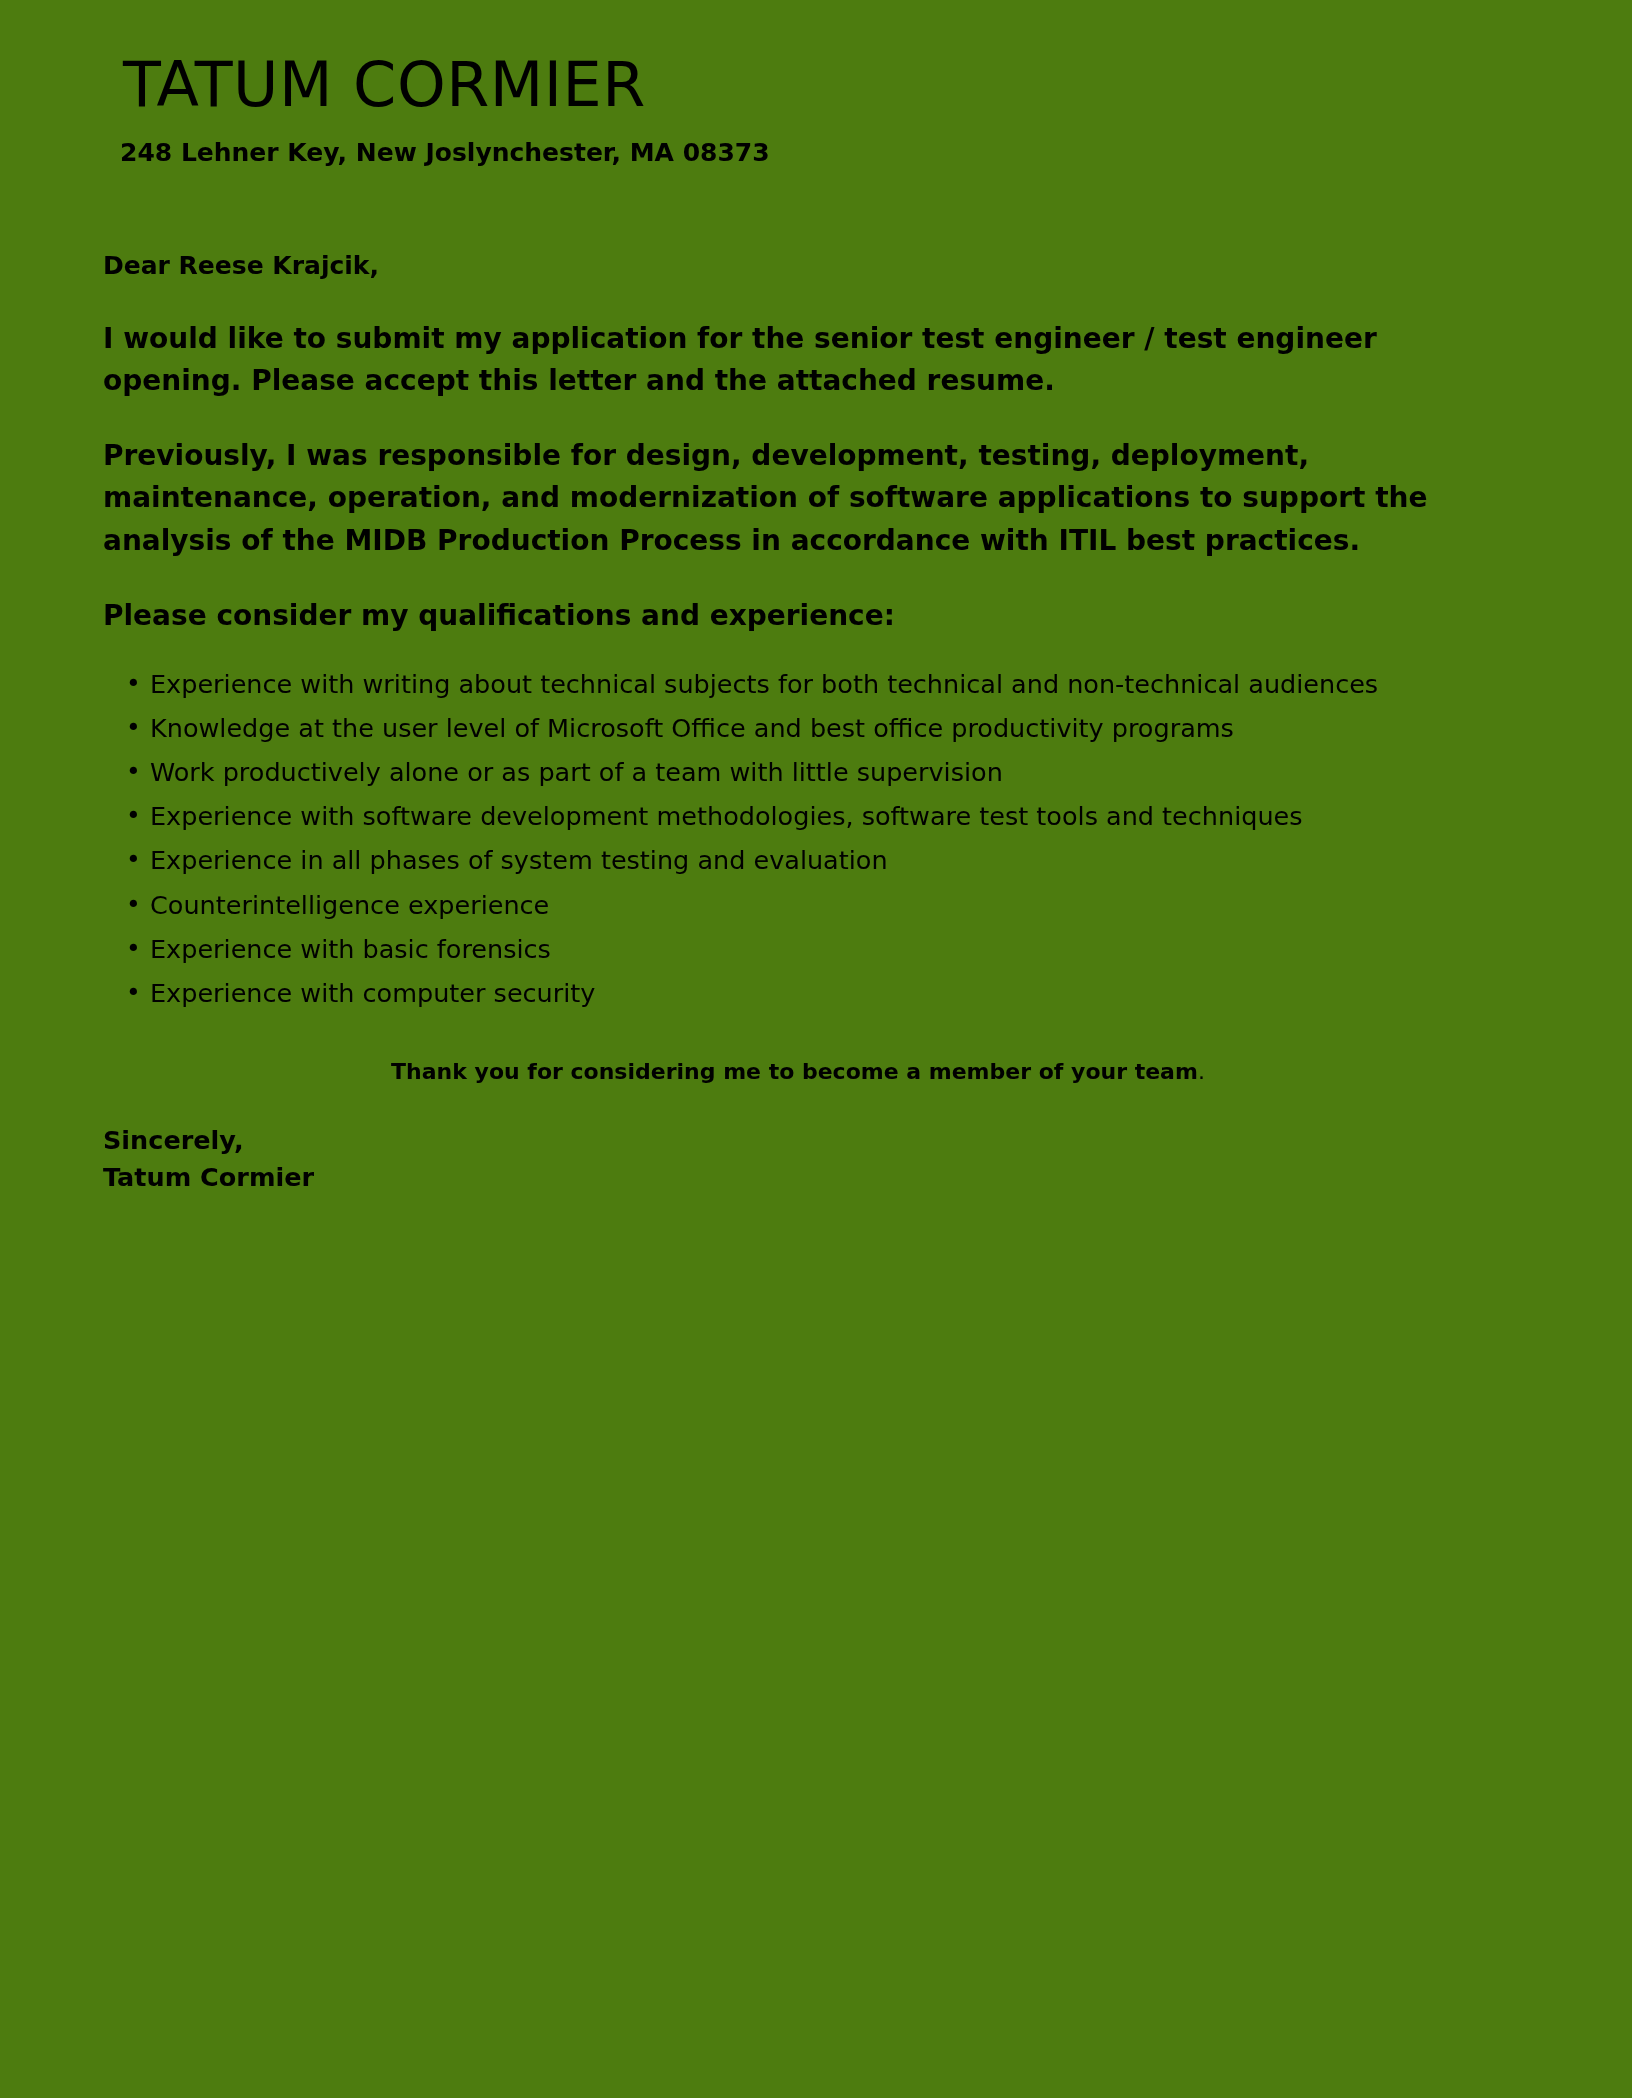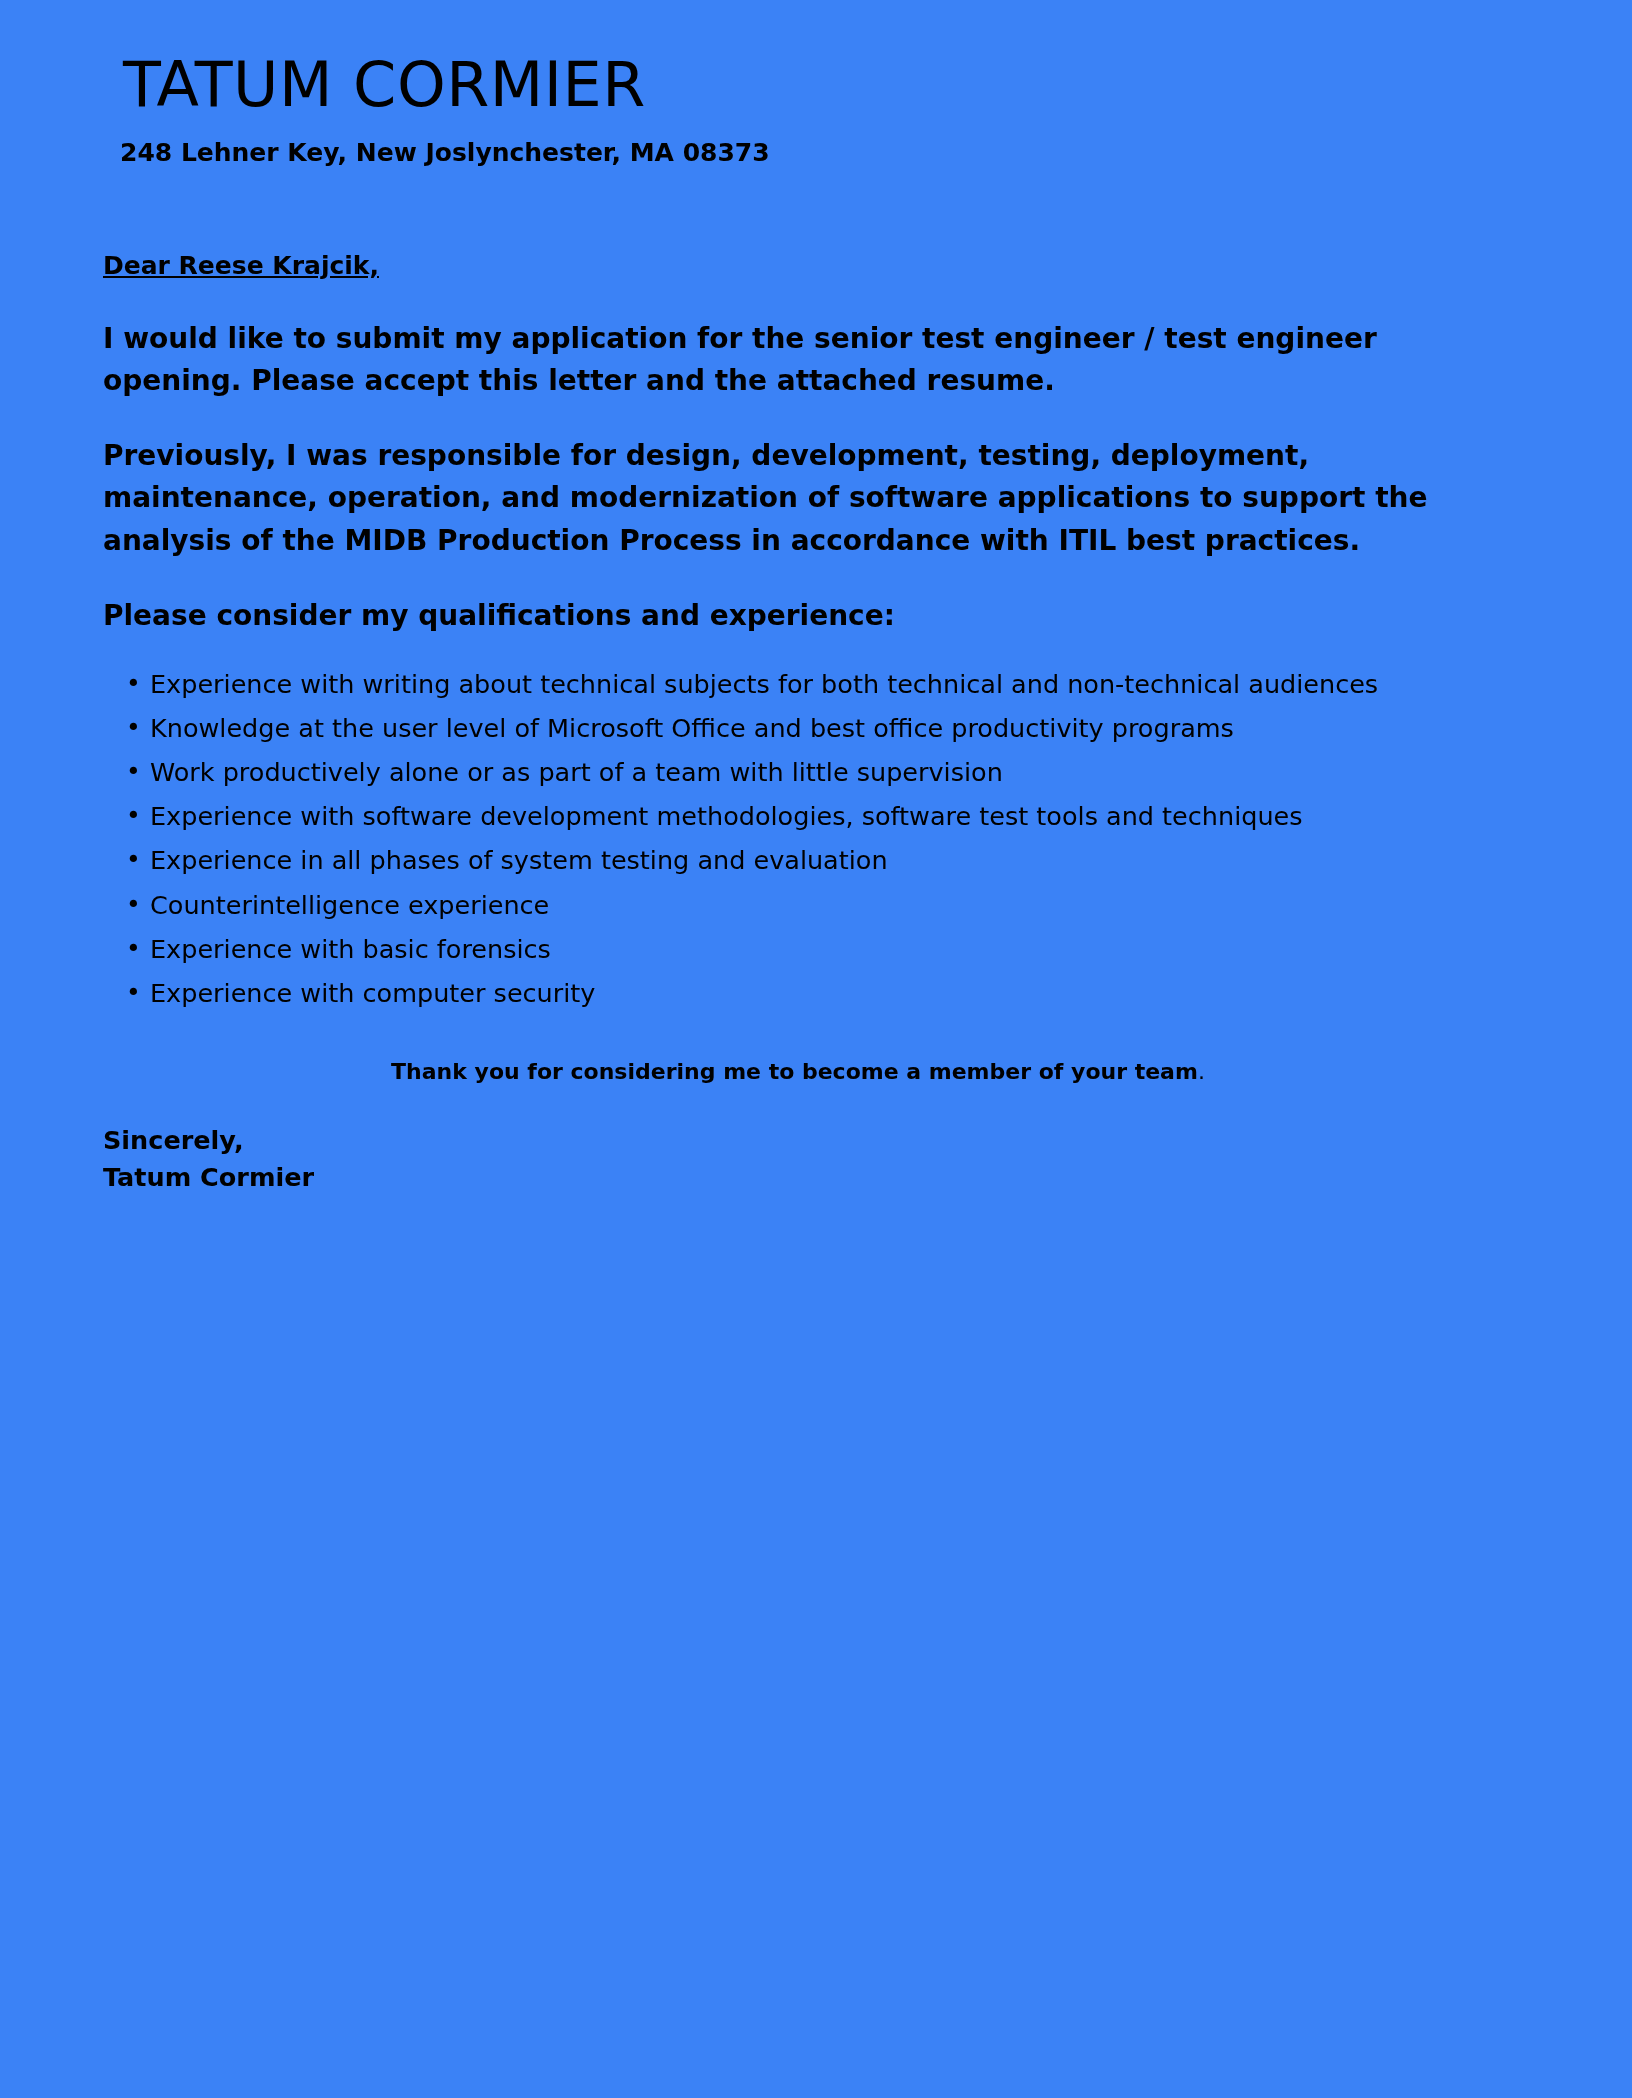--- a/index.html
+++ b/index.html
@@ -9,21 +9,21 @@
   }
   body {
     font-family: "DejaVu Sans", "Liberation Sans", sans-serif;
     color: #000000;
     -webkit-font-smoothing: antialiased;
   }
   .page {
     position: relative;
     width: 1632px;
     height: 2098px;
-    background: #3b82f6;
+    background: #4d7c0f;
     box-sizing: border-box;
     overflow: hidden;
   }
   .letter {
     position: absolute;
     left: 103px;
     top: 0;
     width: 1390px;
   }
   .header-block {
@@ -44,21 +44,20 @@
     margin: 20px 0 0 17px;
   }
   .body-block {
     margin-top: 78px;
   }
   .salutation {
     font-size: 25px;
     font-weight: 700;
     line-height: 1.45;
     margin: 0 0 34px 0;
-    text-decoration: underline;
   }
   p.para {
     font-size: 28px;
     font-weight: 700;
     line-height: 1.52;
     margin: 0 0 32px 0;
     width: 1385px;
   }
   ul.quals {
     list-style: none;

